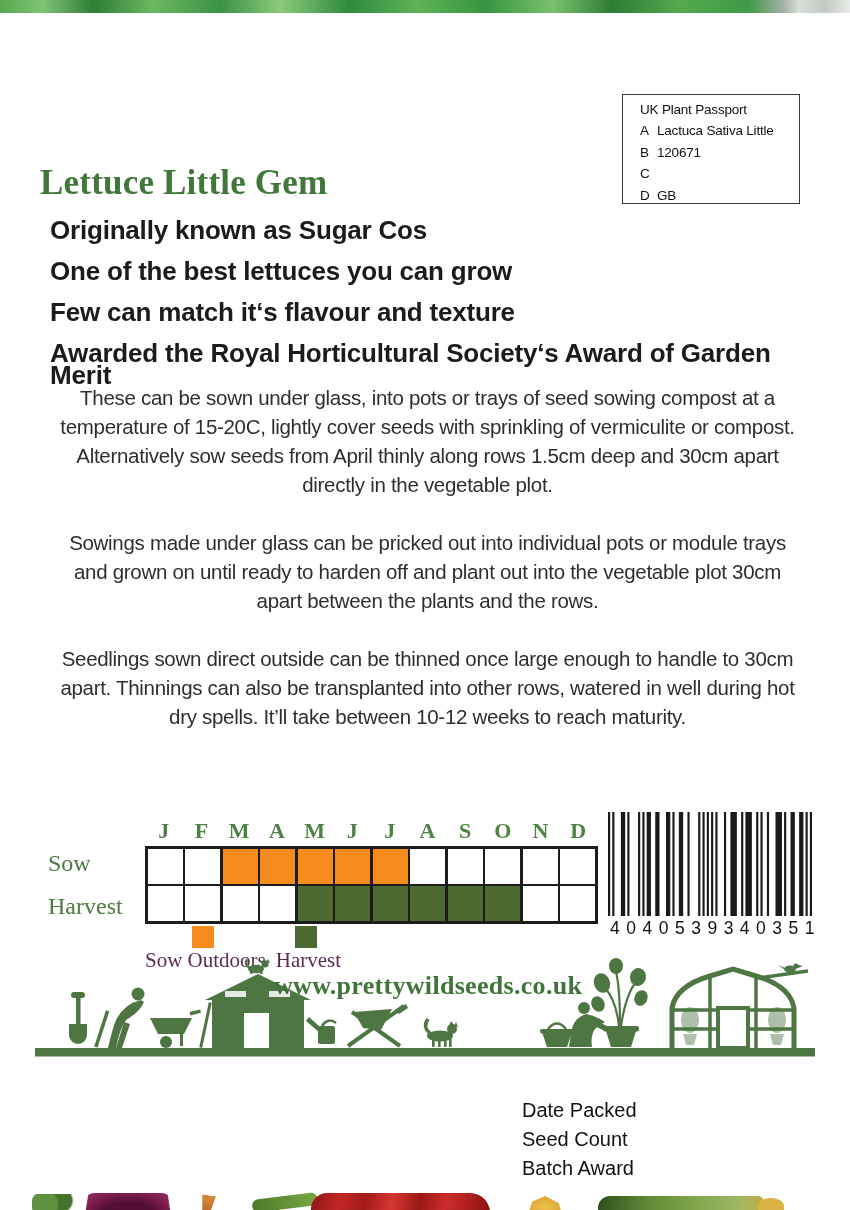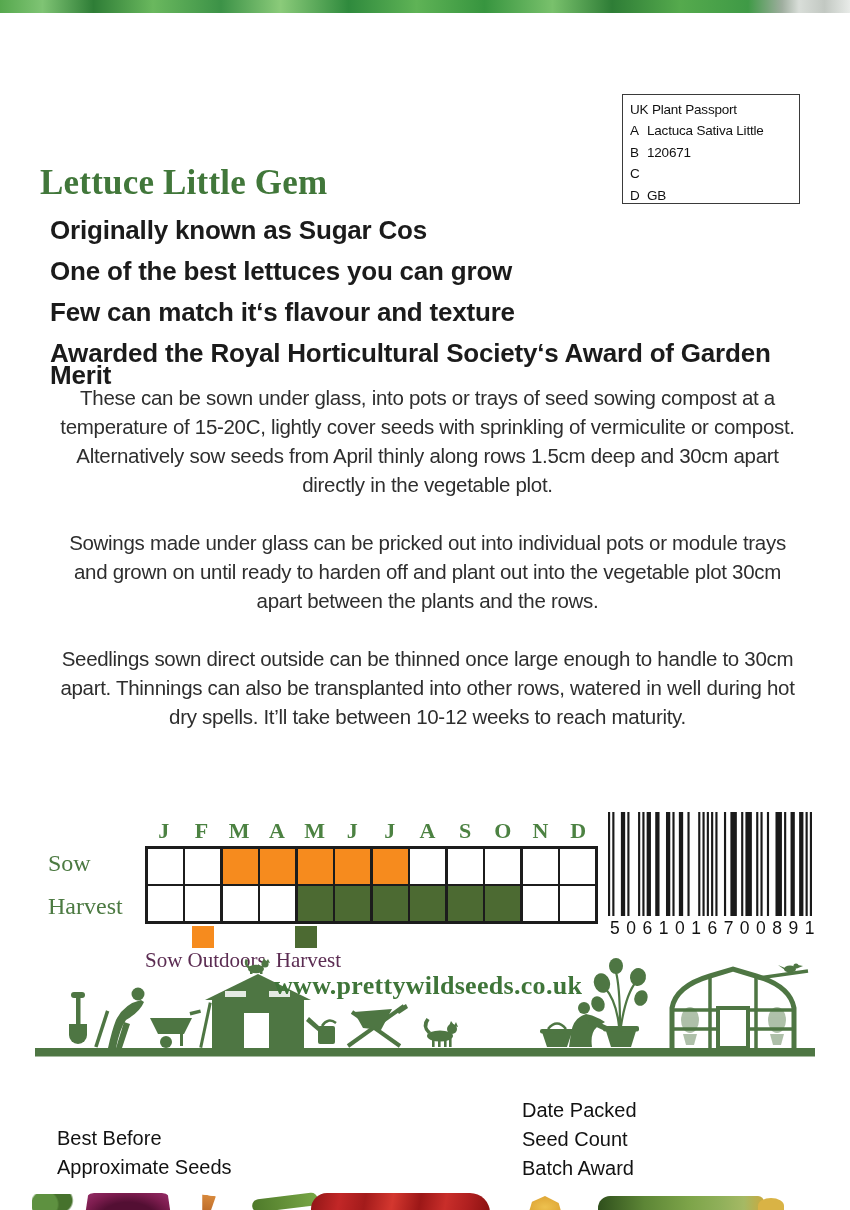--- a/index.html
+++ b/index.html
@@ -7,21 +7,21 @@
         font-family:"Liberation Sans",sans-serif;color:#222;}
 
   
   .photo-strip{position:absolute;left:0;top:0;width:850px;height:13px;
     background:linear-gradient(90deg,#56a84e 0%,#7fc474 5%,#2e7d36 11%,#6ab85e 18%,#3c9247 26%,
       #8bcb7a 33%,#2f8a3d 41%,#5fb356 49%,#37953f 57%,#79c16c 65%,#2e7d36 72%,#55aa4d 80%,
       #3f9a46 88%,#9fae9f 92%,#d9ded9 94%,#c2c8c2 97%,#e8ebe8 100%);}
 
   
   .passport{position:absolute;left:622px;top:94px;width:178px;height:110px;
-    border:1.6px solid #3a3a3a;box-sizing:border-box;padding:4px 4px 0 7px;
+    border:1.6px solid #3a3a3a;box-sizing:border-box;padding:4px 4px 0 17px;
     font-size:13.5px;line-height:21.4px;letter-spacing:-0.2px;color:#111;}
   .pp-row .pp-key{display:inline-block;width:17px;}
 
   
   .main-title{position:absolute;left:40px;top:163px;font-family:"Liberation Serif",serif;
     font-weight:bold;font-size:35px;color:#41773a;letter-spacing:0.2px;}
   .highlights{position:absolute;left:50px;top:219px;width:760px;}
   .highlight{font-weight:bold;font-size:26px;line-height:22px;margin-bottom:19px;color:#1b1b1b;letter-spacing:-0.2px;}
   .paragraphs{position:absolute;left:50px;top:383px;width:755px;}
   .paragraphs p{margin:0 0 29px 0;font-size:20.5px;line-height:29px;color:#2e2e2e;letter-spacing:-0.3px;text-align:center;}
@@ -187,21 +187,21 @@
       <rect x="148.17" y="0" width="2.15" height="104" fill="#1a1a1a"></rect>
       <rect x="152.46" y="0" width="2.15" height="104" fill="#1a1a1a"></rect>
       <rect x="158.91" y="0" width="2.15" height="104" fill="#1a1a1a"></rect>
       <rect x="167.49" y="0" width="6.44" height="104" fill="#1a1a1a"></rect>
       <rect x="176.08" y="0" width="2.15" height="104" fill="#1a1a1a"></rect>
       <rect x="182.53" y="0" width="4.29" height="104" fill="#1a1a1a"></rect>
       <rect x="191.12" y="0" width="4.29" height="104" fill="#1a1a1a"></rect>
       <rect x="197.56" y="0" width="2.15" height="104" fill="#1a1a1a"></rect>
       <rect x="201.85" y="0" width="2.15" height="104" fill="#1a1a1a"></rect>
     </svg>
-  <div class="barcode-number">5061016700891</div>
+  <div class="barcode-number">4040539340351</div>
 
   <svg class="garden-scene" width="850" height="100" viewBox="0 0 850 100">
     <g fill="#4e7643">
 
       <g>
         <rect x="76" y="40" width="4.5" height="28"></rect>
         <rect x="71" y="34" width="14" height="6" rx="3"></rect>
         <path d="M69 66 h18 v11 a9 9 0 0 1 -18 0 z"></path>
       </g>
 
@@ -306,24 +306,20 @@
         <path d="M798 7 l5 1 l-5 2 z"></path>
         <path d="M785 10 l-7 -3 l7 5 z"></path>
       </g>
 
       <rect x="35" y="90" width="780" height="8.5"></rect>
     </g>
   </svg>
 
   <div class="website">www.prettywildseeds.co.uk</div>
 
-  <div class="labels-left">
-    <div>Best Before</div>
-    <div>Approximate Seeds</div>
-  </div>
   <div class="labels-right">
     <div>Date Packed</div>
     <div>Seed Count</div>
     <div>Batch Award</div>
   </div>
 
   <div class="veg-strip">
     <div class="veg veg-herb"></div>
     <div class="veg veg-beet"></div>
     <div class="veg veg-carrot"></div>

